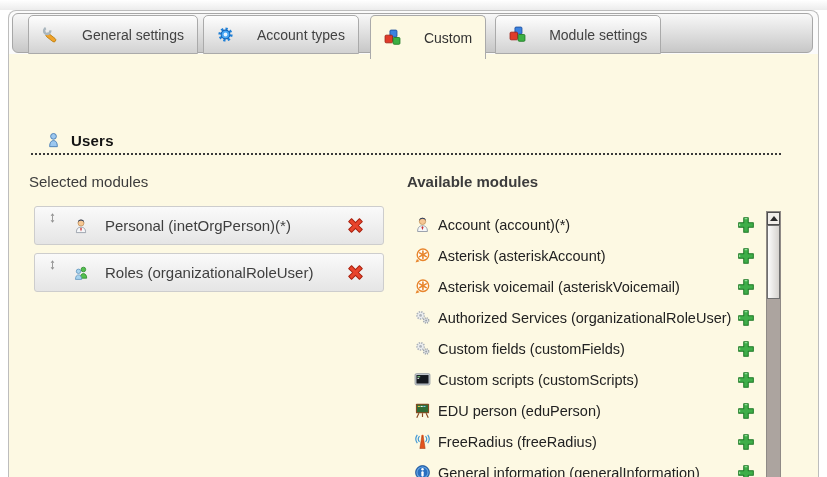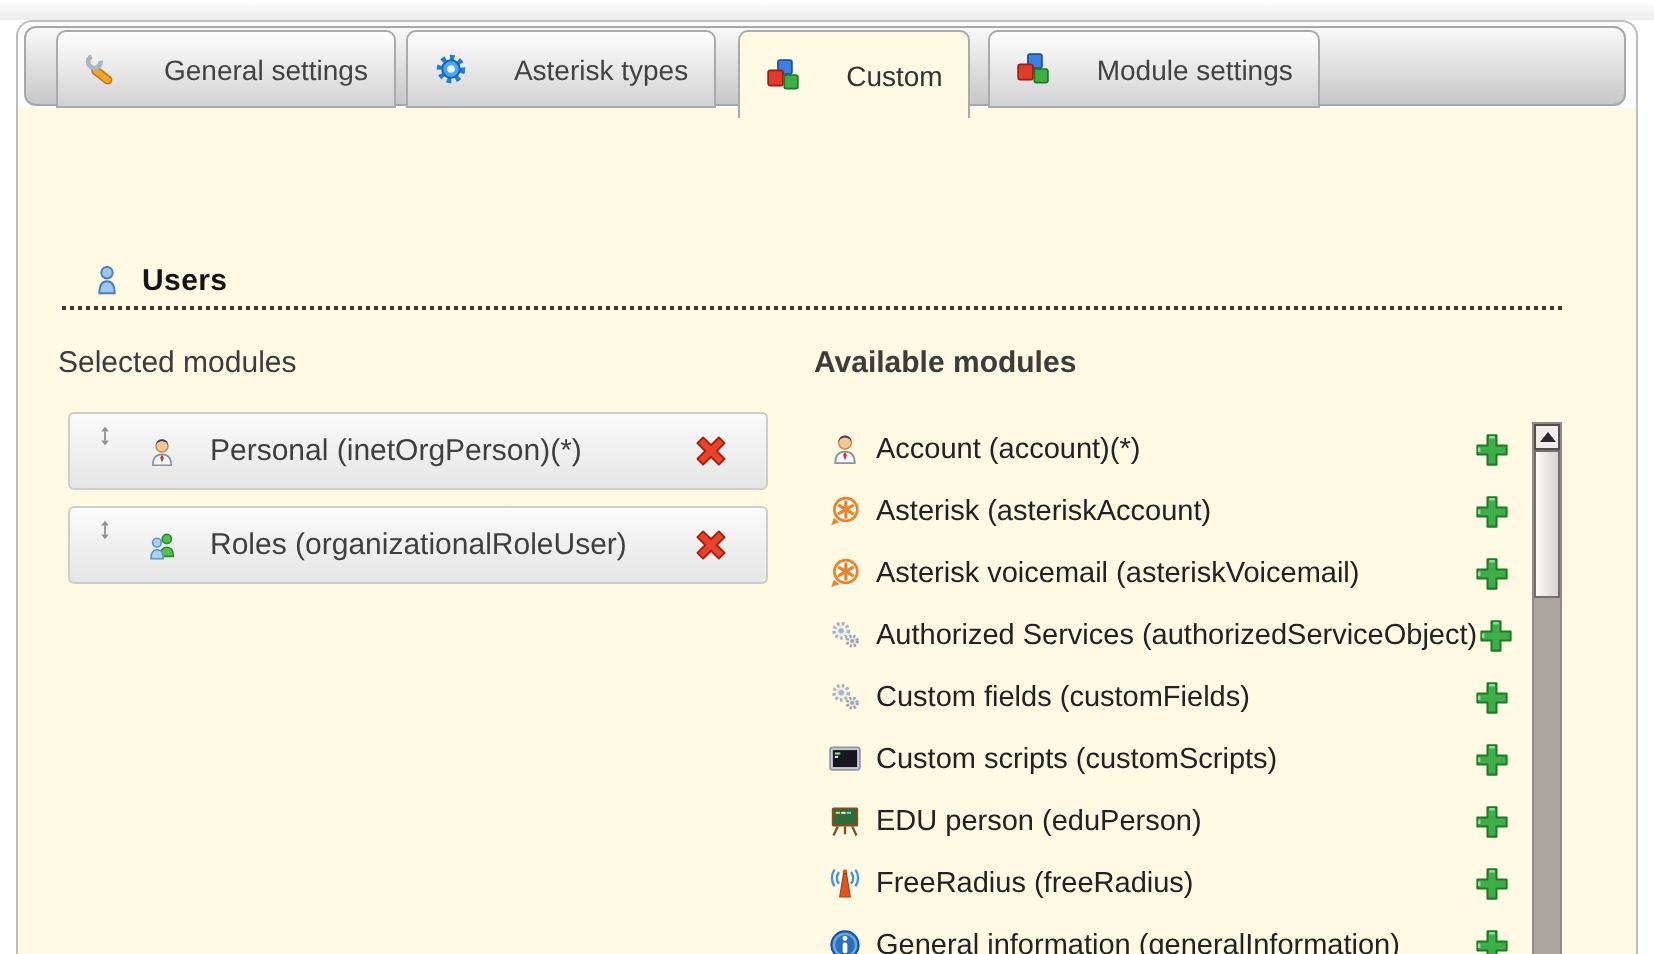--- a/index.html
+++ b/index.html
@@ -187,21 +187,21 @@
     <div class="tab">
       <svg class="ticon">
           <use href="#i-wrench"></use>
         </svg>
       <span>General settings</span>
     </div>
     <div class="tab">
       <svg class="ticon">
           <use href="#i-gear"></use>
         </svg>
-      <span>Asterisk types</span>
+      <span>Account types</span>
     </div>
     <div class="tab tab--active">
       <svg class="ticon">
           <use href="#i-blocks"></use>
         </svg>
       <span>Custom</span>
     </div>
     <div class="tab">
       <svg class="ticon">
           <use href="#i-blocks"></use>
@@ -293,21 +293,21 @@
       <svg viewBox="0 0 16 16">
               <use href="#i-plus"></use>
             </svg>
     </button>
   </div>
 
   <div class="avail-row">
     <svg class="icon16 js-icon">
             <use href="#i-gears"></use>
           </svg>
-    <span class="avail-label js-label">Authorized Services (authorizedServiceObject)</span>
+    <span class="avail-label js-label">Authorized Services (organizationalRoleUser)</span>
     <button class="add-btn">
       <svg viewBox="0 0 16 16">
               <use href="#i-plus"></use>
             </svg>
     </button>
   </div>
 
   <div class="avail-row">
     <svg class="icon16 js-icon">
             <use href="#i-gears"></use>

